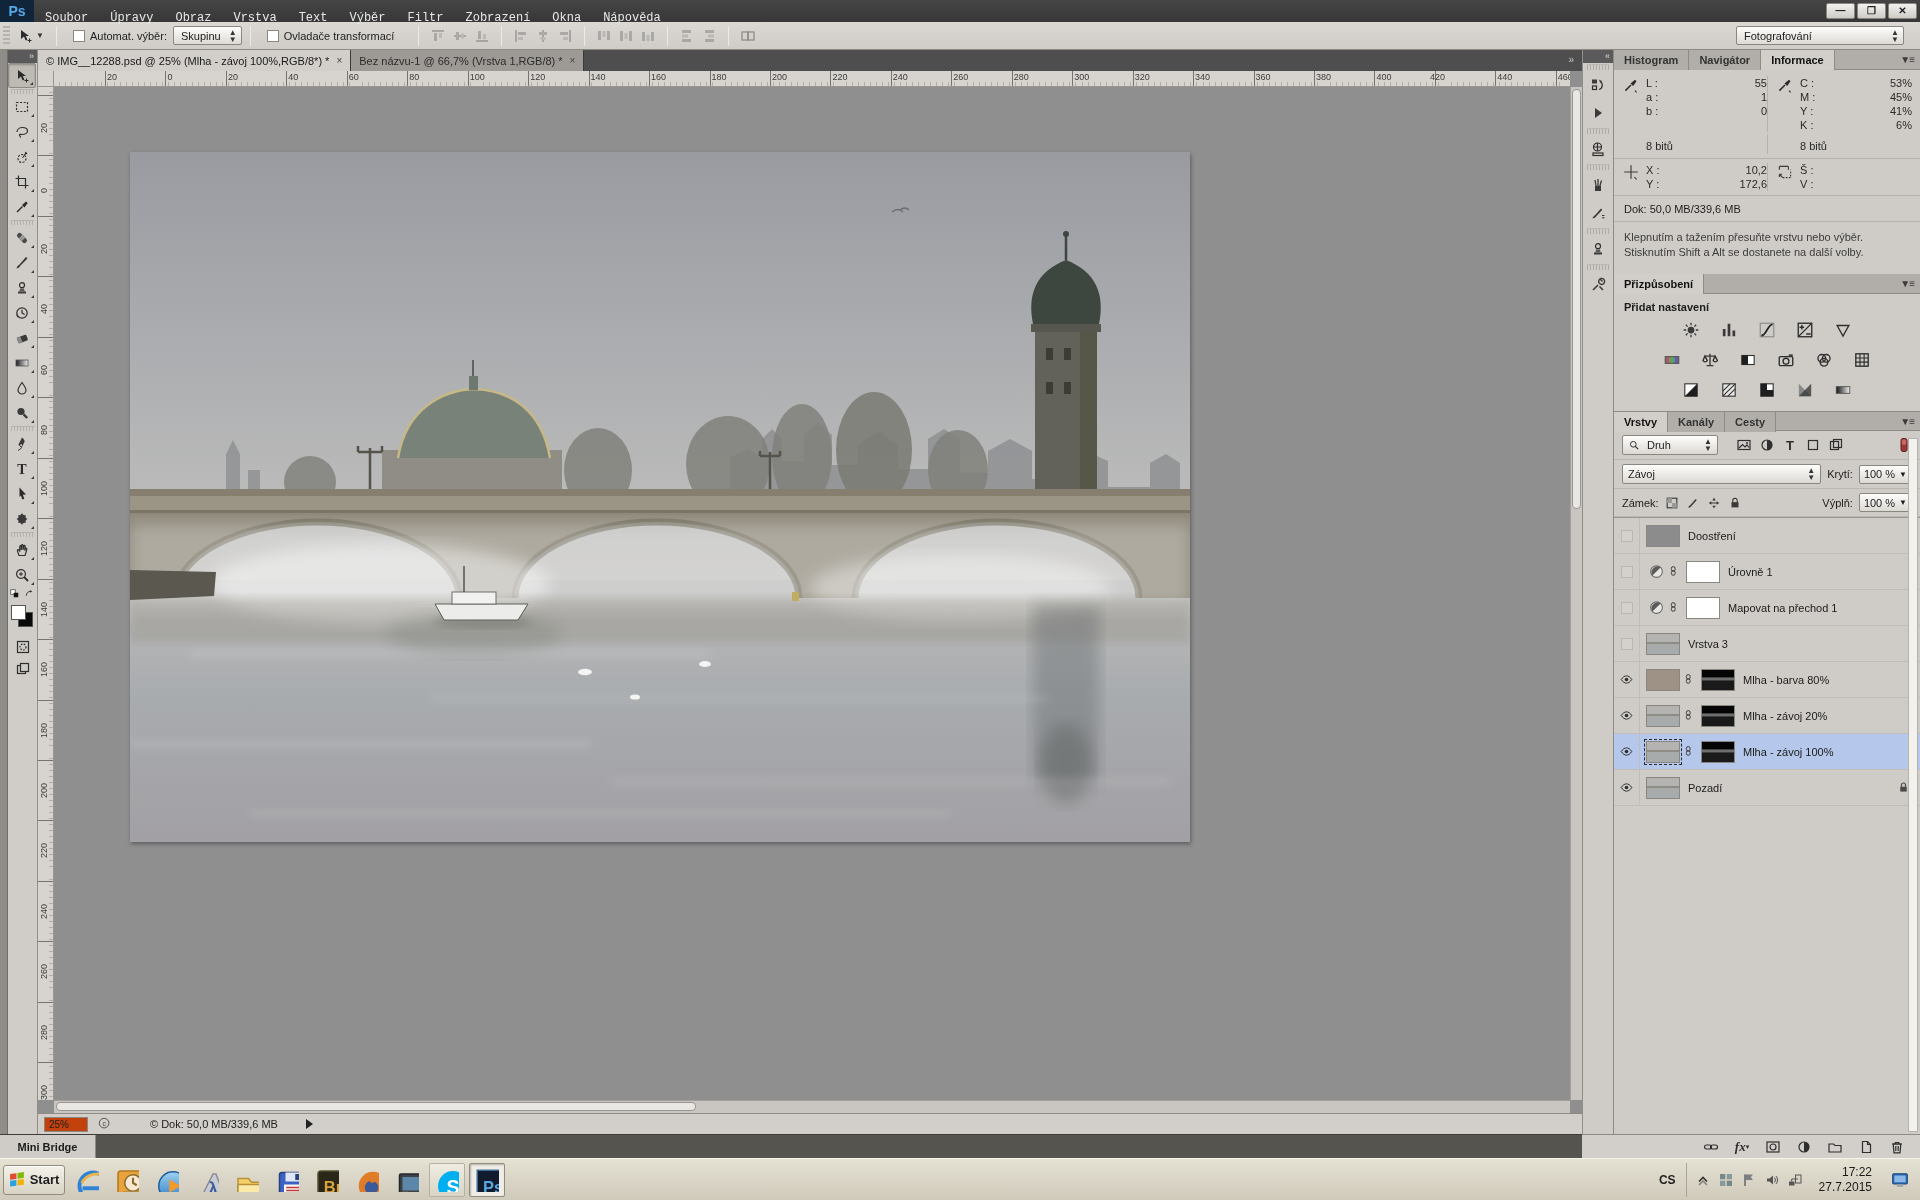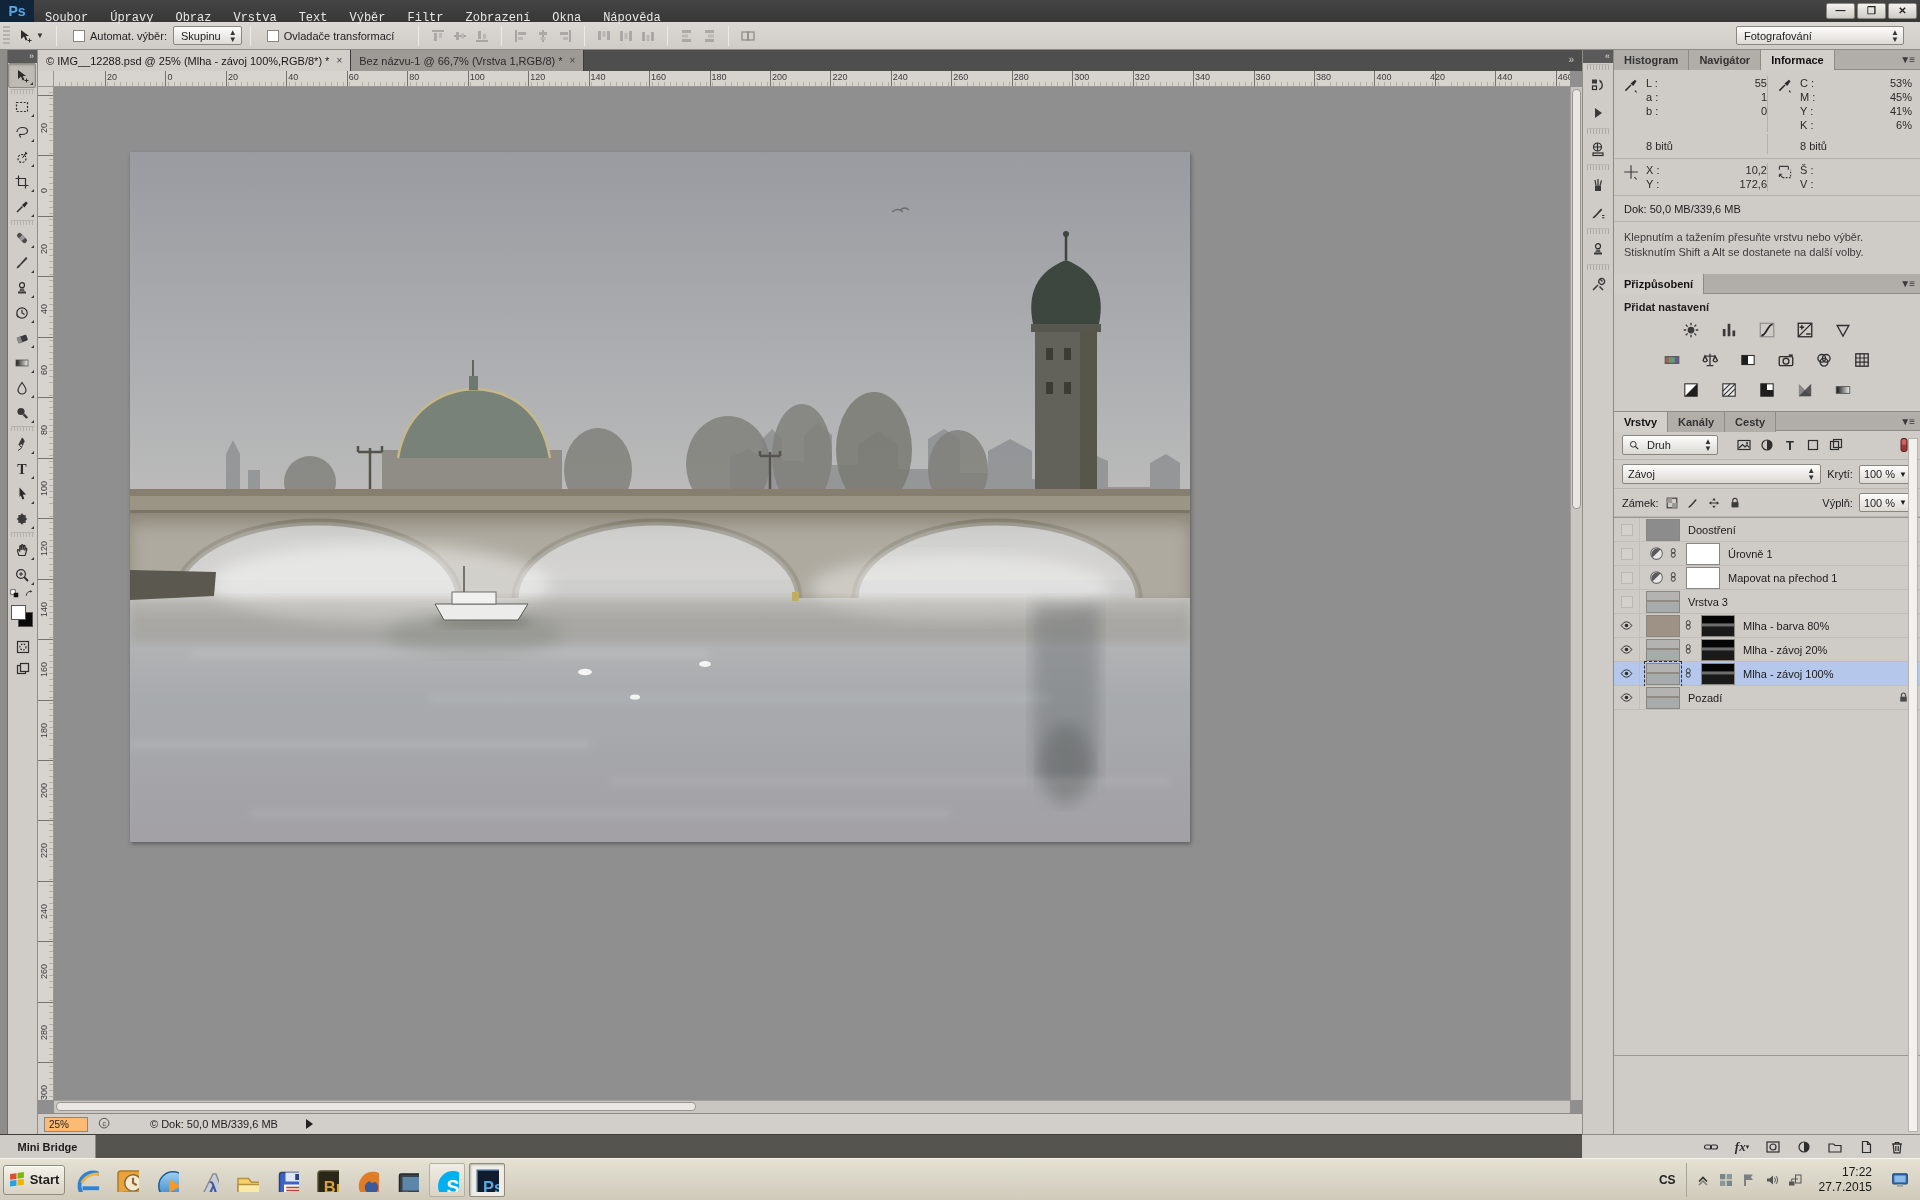--- a/index.html
+++ b/index.html
@@ -68,21 +68,21 @@
   #canvas { position:absolute; left:54px; top:87px; width:1516px; height:1013px; background:#8f8f8f; overflow:hidden;}
   #photo { position:absolute; left:76px; top:65px; width:1060px; height:690px; box-shadow:1px 2px 4px rgba(0,0,0,.35);}
 
   #vscroll { position:absolute; left:1570px; top:87px; width:12px; height:1013px; background:#c9c6c1; border-left:1px solid #a3a09b;}
   #vthumb { position:absolute; left:1px; top:2px; width:9px; height:420px; background:#e9e7e3; border:1px solid #9a9792; border-radius:4px;}
   #hscroll { position:absolute; left:54px; top:1100px; width:1516px; height:13px; background:#c9c6c1; border-top:1px solid #a3a09b;}
   #hthumb { position:absolute; left:2px; top:1px; width:640px; height:9px; background:#e9e7e3; border:1px solid #9a9792; border-radius:4px;}
 
   #statusbar { position:absolute; left:38px; top:1113px; width:1544px; height:21px; background:#d2cfca; border-top:1px solid #8e8b86;
     display:flex; align-items:center; gap:10px; }
-  #zoom-box { width:44px; height:15px; background:#fdba74; border:1px solid #8a8781; margin-left:6px; padding:1px 4px; font-size:10px;}
+  #zoom-box { width:44px; height:15px; background:#c2410c; border:1px solid #8a8781; margin-left:6px; padding:1px 4px; font-size:10px;}
   #status-arrow { width:0; height:0; border-top:5px solid transparent; border-bottom:5px solid transparent; border-left:7px solid #222; margin-left:18px;}
 
   #minibridge { position:absolute; left:0; top:1134px; width:1582px; height:24px; background:#56544f; border-top:1px solid #3e3c38; display:flex;}
   #mb-tab { width:96px; background:#cfccc7; color:#1c1c1c; font-weight:bold; font-size:11px;
     display:flex; align-items:center; justify-content:center; border-right:1px solid #8e8b86;}
 
   
   #dock-icons { position:absolute; left:1582px; top:50px; width:31px; height:1084px; background:#cfccc7; border-left:1px solid #918e89; }
   #dock-head { height:13px; background:#5a5a5a; color:#ddd; font-size:9px; text-align:right; line-height:12px; padding-right:3px;}
   .dock-grip { height:6px; margin:1px 4px; background:repeating-linear-gradient(90deg,#aeaba6 0 1px,transparent 1px 3px); border-top:1px solid #bcb9b4;}
@@ -112,21 +112,21 @@
   .adj-btn { width:22px; height:20px; display:flex; align-items:center; justify-content:center;}
 
   
   .lp-row { display:flex; align-items:center; padding:4px 8px; gap:6px; border-bottom:1px solid #bab7b2;}
   .select3d { height:20px; background:linear-gradient(#fdfdfc,#dcd9d3); border:1px solid #8a8781; border-radius:2px;
     display:flex; align-items:center; padding:0 5px; gap:6px;}
   .small-box { height:19px; background:linear-gradient(#fdfdfc,#dcd9d3); border:1px solid #8a8781; border-radius:2px;
     display:flex; align-items:center; padding:0 4px; gap:4px; font-size:11px;}
   .flt-icon { width:19px; height:18px; display:flex; align-items:center; justify-content:center;}
   #layer-list { border-top:1px solid #9a9792; }
-  .layer-row { height:24px; display:flex; align-items:center; border-bottom:1px solid #c1beb9; position:relative; background:#cfccc7;}
+  .layer-row { height:36px; display:flex; align-items:center; border-bottom:1px solid #c1beb9; position:relative; background:#cfccc7;}
   .layer-row.selected { background:#b5c7ea; }
   .eye-cell { width:26px; align-self:stretch; border-right:1px solid #c1beb9; display:flex; align-items:center; justify-content:center;}
   .eye-empty { width:12px; height:12px; border:1px solid #bab7b2; background:#d4d1cc;}
   .thumb { width:34px; height:22px; border:1px solid #8a8781; margin-left:6px; flex:none;}
   .thumb.photo { background:linear-gradient(180deg,#b3b3b1 0 42%,#8e8c85 42% 52%,#a8abac 52% 100%); }
   .thumb.gray  { background:#8c8c8c; }
   .thumb.tan   { background:#9d9285; }
   .thumb.white { background:#ffffff; }
   .thumb.mask  { background:linear-gradient(180deg,#050505 0 34%,#6e6e6e 40% 48%,#1a1a1a 56% 100%); }
   .thumb.selthumb { outline:1px dashed #2c2c2c; outline-offset:1px; }

